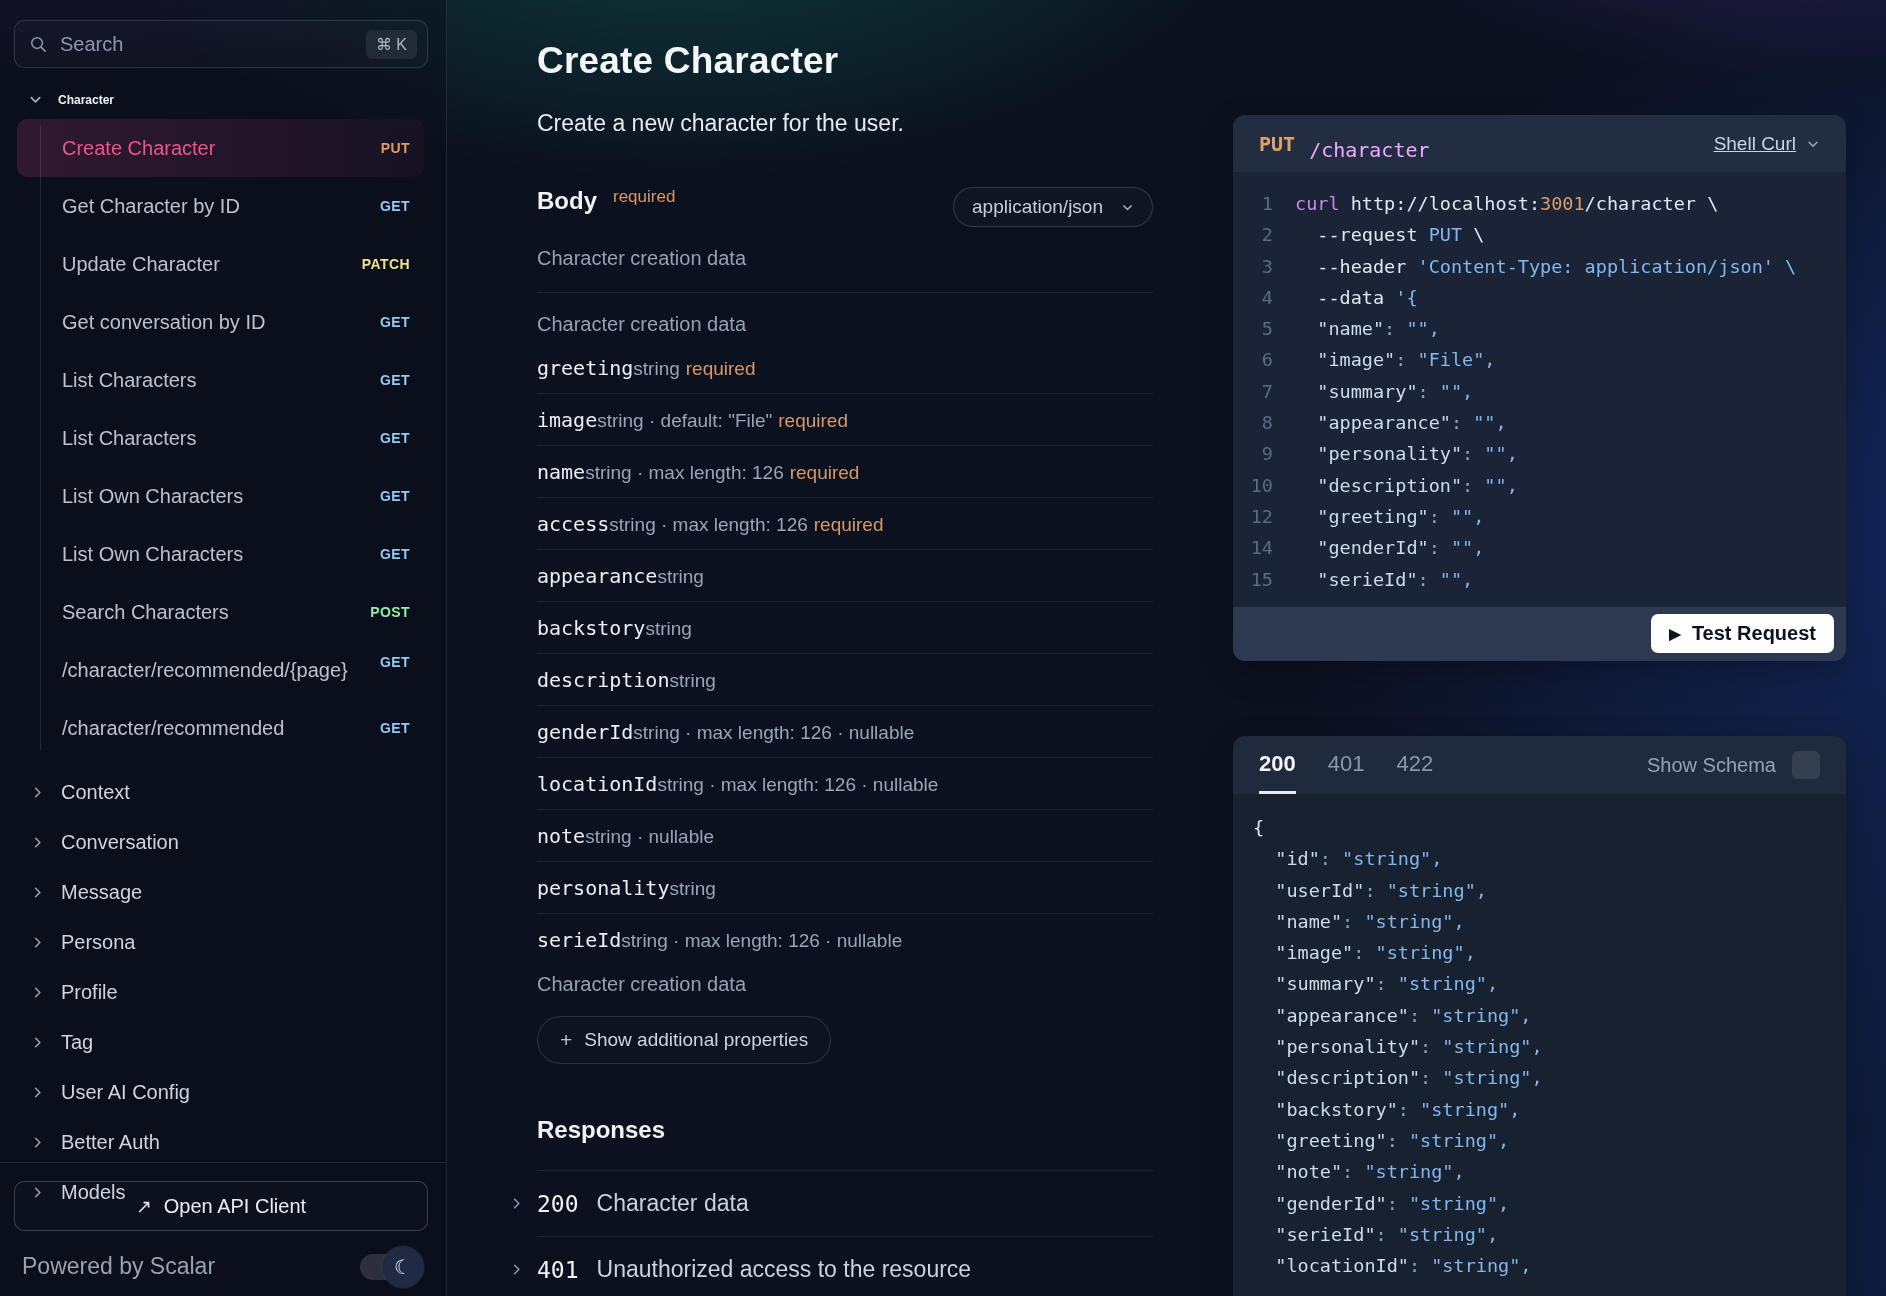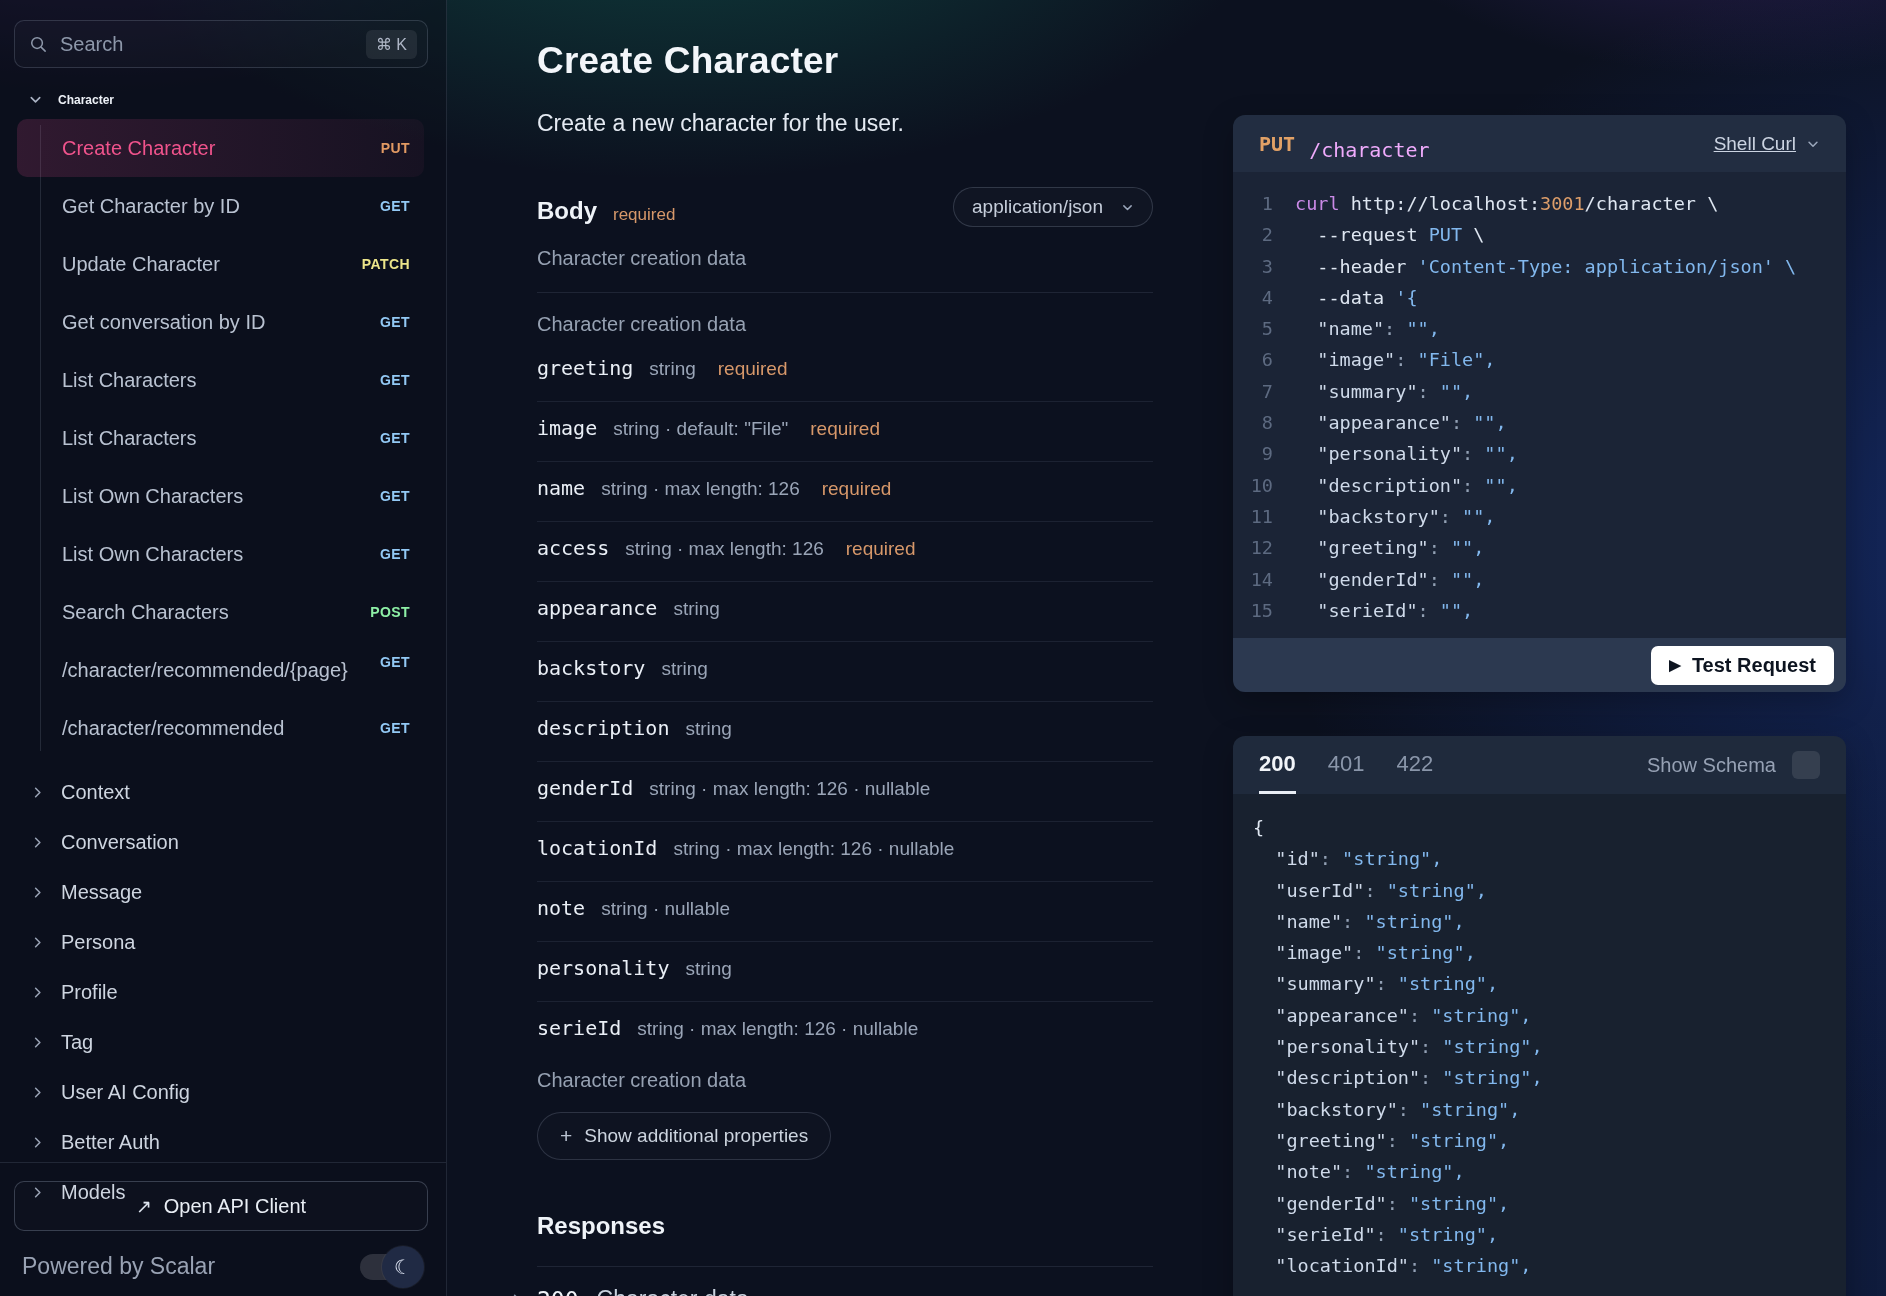--- a/index.html
+++ b/index.html
@@ -53,32 +53,32 @@
   .powered .txt{color:#99a2b3;font-size:23px;flex:1;}
   .toggle{position:relative;width:60px;height:26px;background:rgba(255,255,255,0.14);
     border-radius:13px;cursor:pointer;margin-right:8px;}
   .toggle .knob{position:absolute;right:-4px;top:-8px;width:42px;height:42px;border-radius:50%;
     background:#202a44;display:flex;align-items:center;justify-content:center;color:#dfe6f4;font-size:20px;
     box-shadow:0 0 0 1px rgba(255,255,255,0.05);}
   
   .main{position:absolute;left:537px;top:0;width:616px;}
   .h1{margin-top:40px;font-size:37px;font-weight:700;color:#f3f6fa;letter-spacing:.2px;}
   .desc{margin-top:28px;font-size:23px;color:#e4eaf2;}
-  .body-row{margin-top:50px;position:relative;display:flex;align-items:flex-end;gap:16px;height:38px;}
+  .body-row{margin-top:50px;position:relative;display:flex;align-items:flex-start;gap:16px;height:38px;}
   .body-label{font-size:24px;font-weight:700;color:#eff3f8;}
   .req-flag{font-size:17px;color:#d7986a;}
   .ct-pill{position:absolute;right:0;top:0;height:38px;display:flex;align-items:center;gap:18px;
     border:1px solid rgba(170,182,204,0.22);border-radius:999px;padding:0 18px;
     color:#c6cedb;font-size:19px;background:rgba(255,255,255,0.02);cursor:pointer;}
   .ct-pill .chev{color:#9aa6ba;display:flex;}
   .schema-desc{margin-top:22px;font-size:20px;color:#96a1b2;}
   .divider{margin-top:22px;border-bottom:1px solid rgba(151,166,190,0.14);}
   .schema-desc2{margin-top:20px;font-size:20px;color:#96a1b2;}
   .field-list{margin-top:6px;}
-  .field-row{display:flex;align-items:baseline;gap:16px;padding:14px 0 21px 0;
+  .field-row{display:flex;align-items:baseline;padding:14px 0 13px 0;
     border-bottom:1px solid rgba(151,166,190,0.12);}
   .field-row:last-child{border-bottom:none;}
   .f-name{font-family:"DejaVu Sans Mono",monospace;font-size:20px;color:#eaeff6;}
   .f-meta{font-size:19px;color:#9aa5b7;}
   .f-req{font-size:19px;color:#d7986a;margin-left:6px;}
   .schema-desc3{margin-top:8px;font-size:20px;color:#96a1b2;}
   .show-add{margin-top:20px;display:inline-flex;align-items:center;gap:12px;
     border:1px solid rgba(170,182,204,0.20);border-radius:999px;padding:11px 22px;
     color:#ccd4df;font-size:19px;cursor:pointer;background:rgba(255,255,255,0.01);}
   .show-add .plus{font-size:21px;color:#b9c2d1;}
@@ -438,24 +438,20 @@
         </div>
         <div class="code-line">
           <span class="ln">9</span>
           <span class="code-text"><span class="t-key">  "personality"</span><span class="t-pun">: </span><span class="t-str">"",</span></span>
         </div>
         <div class="code-line">
           <span class="ln">10</span>
           <span class="code-text"><span class="t-key">  "description"</span><span class="t-pun">: </span><span class="t-str">"",</span></span>
         </div>
         <div class="code-line">
-          <span class="ln">11</span>
-          <span class="code-text"><span class="t-key">  "backstory"</span><span class="t-pun">: </span><span class="t-str">"",</span></span>
-        </div>
-        <div class="code-line">
           <span class="ln">12</span>
           <span class="code-text"><span class="t-key">  "greeting"</span><span class="t-pun">: </span><span class="t-str">"",</span></span>
         </div>
         <div class="code-line">
           <span class="ln">14</span>
           <span class="code-text"><span class="t-key">  "genderId"</span><span class="t-pun">: </span><span class="t-str">"",</span></span>
         </div>
         <div class="code-line">
           <span class="ln">15</span>
           <span class="code-text"><span class="t-key">  "serieId"</span><span class="t-pun">: </span><span class="t-str">"",</span></span>

